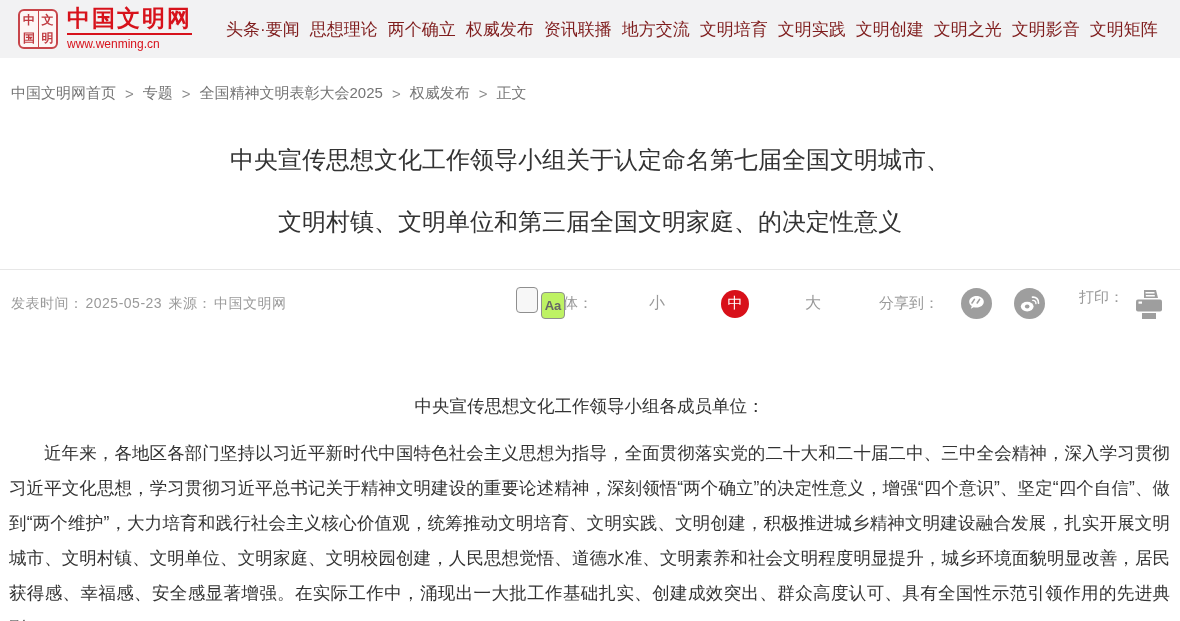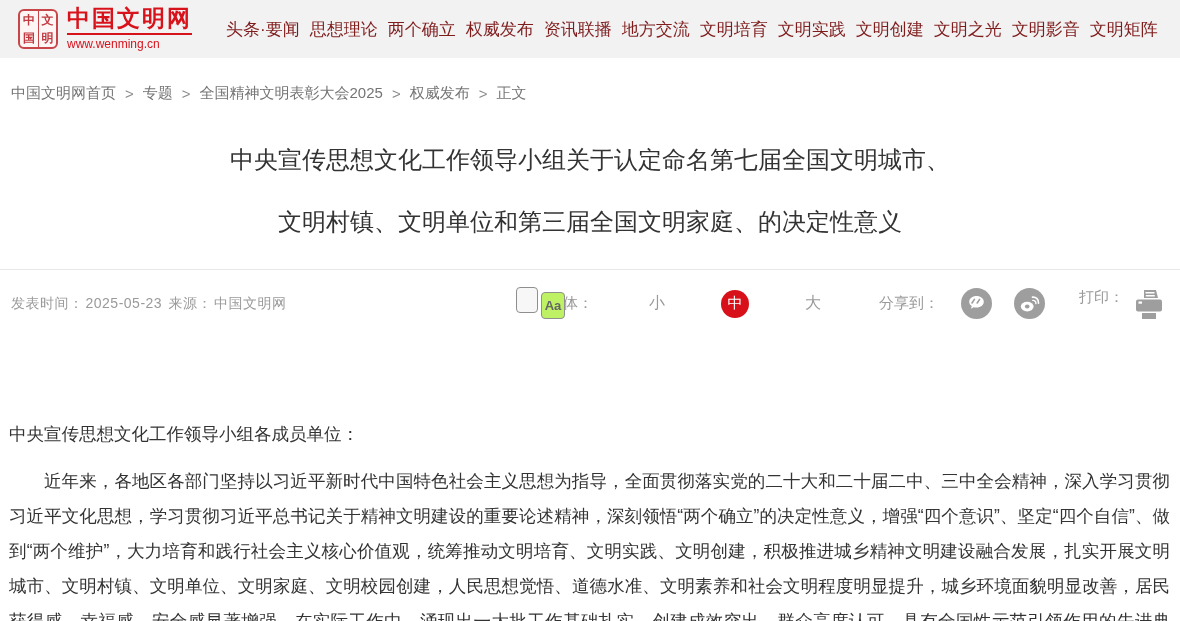--- a/index.html
+++ b/index.html
@@ -56,21 +56,21 @@
     color:#fff; display:flex; align-items:center; justify-content:center; font-size:15px; }
 
   .share-group { display:flex; align-items:center; margin-left:58px;gap:12px; }
   .share-icon { width:31px; height:31px; margin-left:10px; cursor:pointer; display:block; }
 
   .print-group { display:flex; margin-left:34px; }
   .print-icon { width:34px; height:32px; margin-left:8px; cursor:pointer; display:block; }
 
   
   .article-body { padding:0 10px 0 9px; color:#333; font-size:17.5px; }
-  .salutation { margin-top:84px; line-height:26px; }
+  .salutation { margin-top:56px; line-height:26px;text-align:center; }
   .paragraph { margin-top:17px; text-indent:2em; line-height:35px; text-align:justify; }
 </style>
 </head>
 <body>
 
 <div class="topbar">
   <div class="logo">
     <div class="seal">
       <span>中</span>
       <span>文</span>

